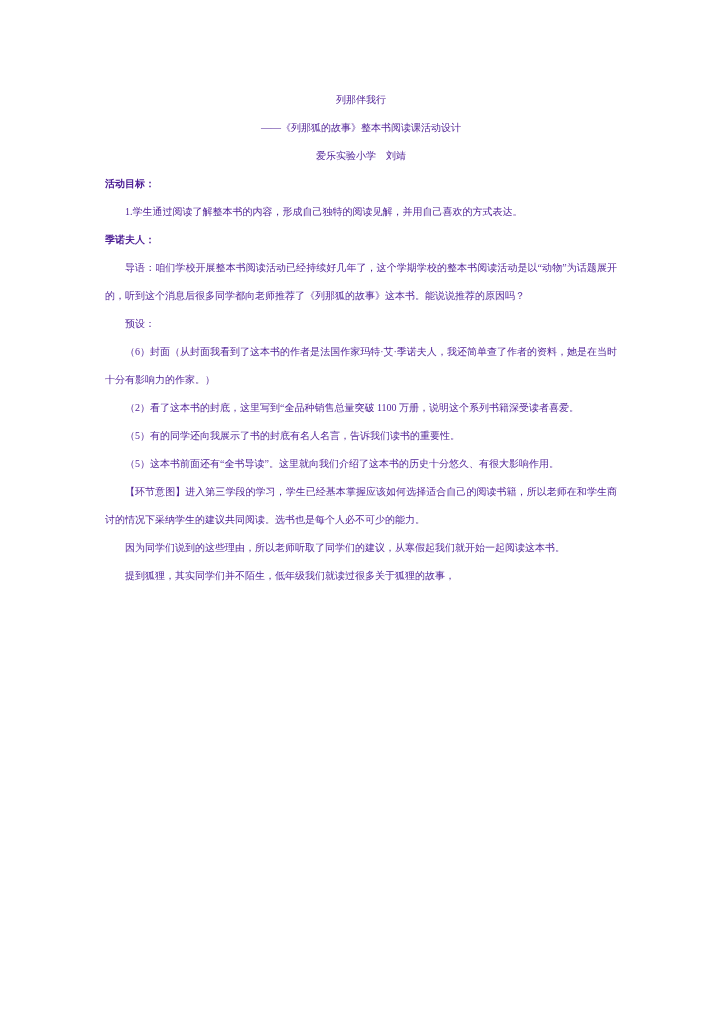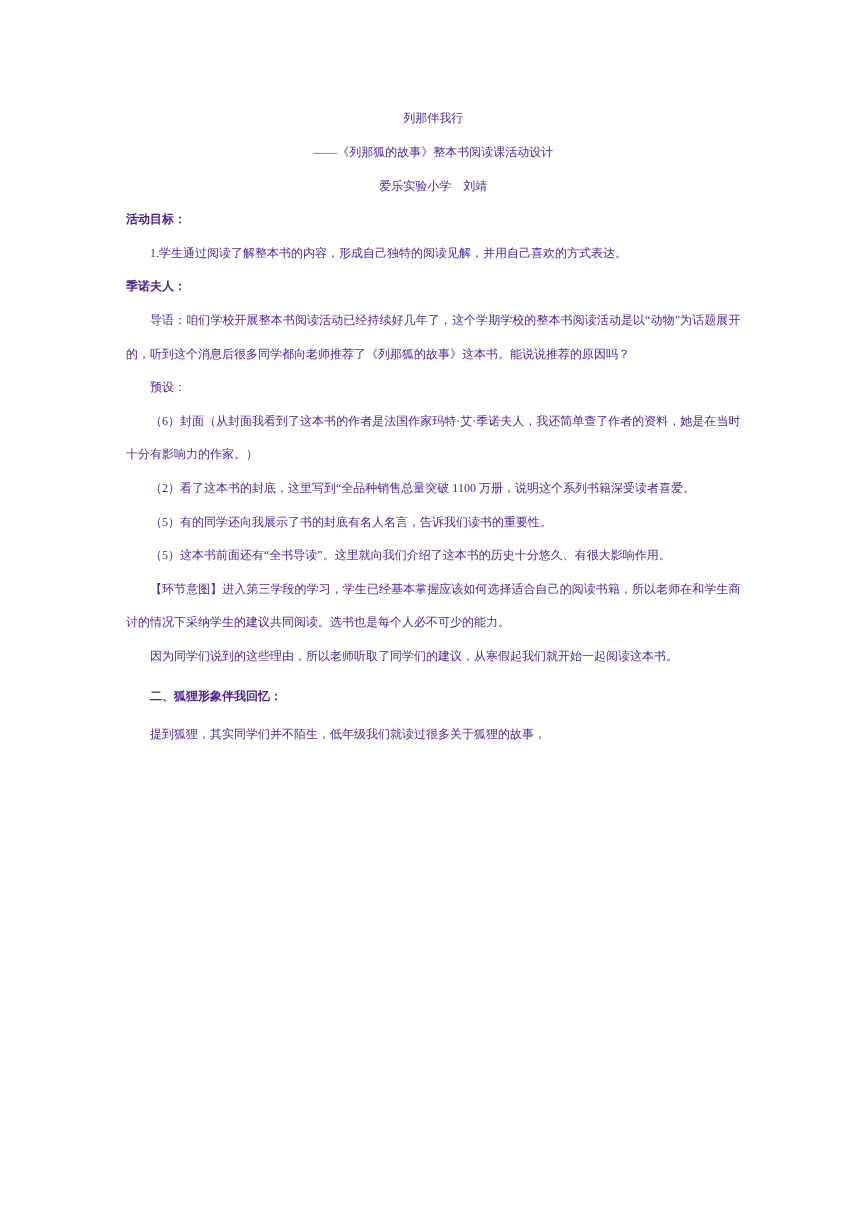--- a/index.html
+++ b/index.html
@@ -68,17 +68,16 @@
 
   <p class="body-p">（6）封面（从封面我看到了这本书的作者是法国作家玛特·艾·季诺夫人，我还简单查了作者的资料，她是在当时十分有影响力的作家。）</p>
   <p class="body-p">（2）看了这本书的封底，这里写到“全品种销售总量突破 1100 万册，说明这个系列书籍深受读者喜爱。</p>
   <p class="body-p">（5）有的同学还向我展示了书的封底有名人名言，告诉我们读书的重要性。</p>
   <p class="body-p">（5）这本书前面还有“全书导读”。这里就向我们介绍了这本书的历史十分悠久、有很大影响作用。</p>
 
   <p class="body-p">【环节意图】进入第三学段的学习，学生已经基本掌握应该如何选择适合自己的阅读书籍，所以老师在和学生商讨的情况下采纳学生的建议共同阅读。选书也是每个人必不可少的能力。</p>
 
   <p class="body-p">因为同学们说到的这些理由，所以老师听取了同学们的建议，从寒假起我们就开始一起阅读这本书。</p>
 
-  <p class="h2">二、狐狸形象伴我回忆：</p>
 
   <p class="body-p">提到狐狸，其实同学们并不陌生，低年级我们就读过很多关于狐狸的故事，</p>
 
 </div>
 
 </body></html>

